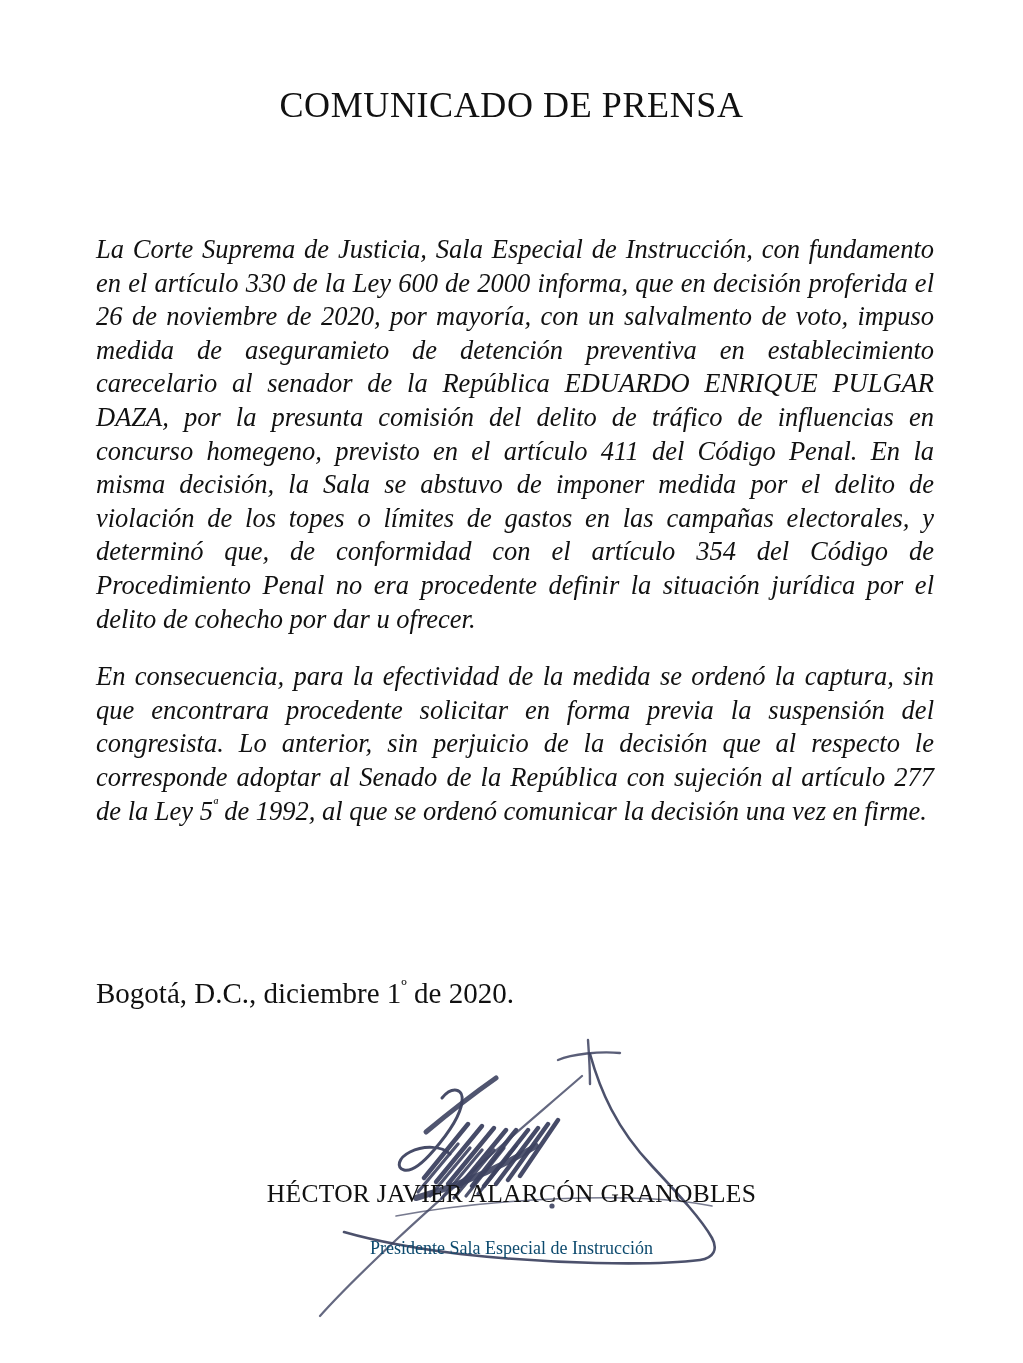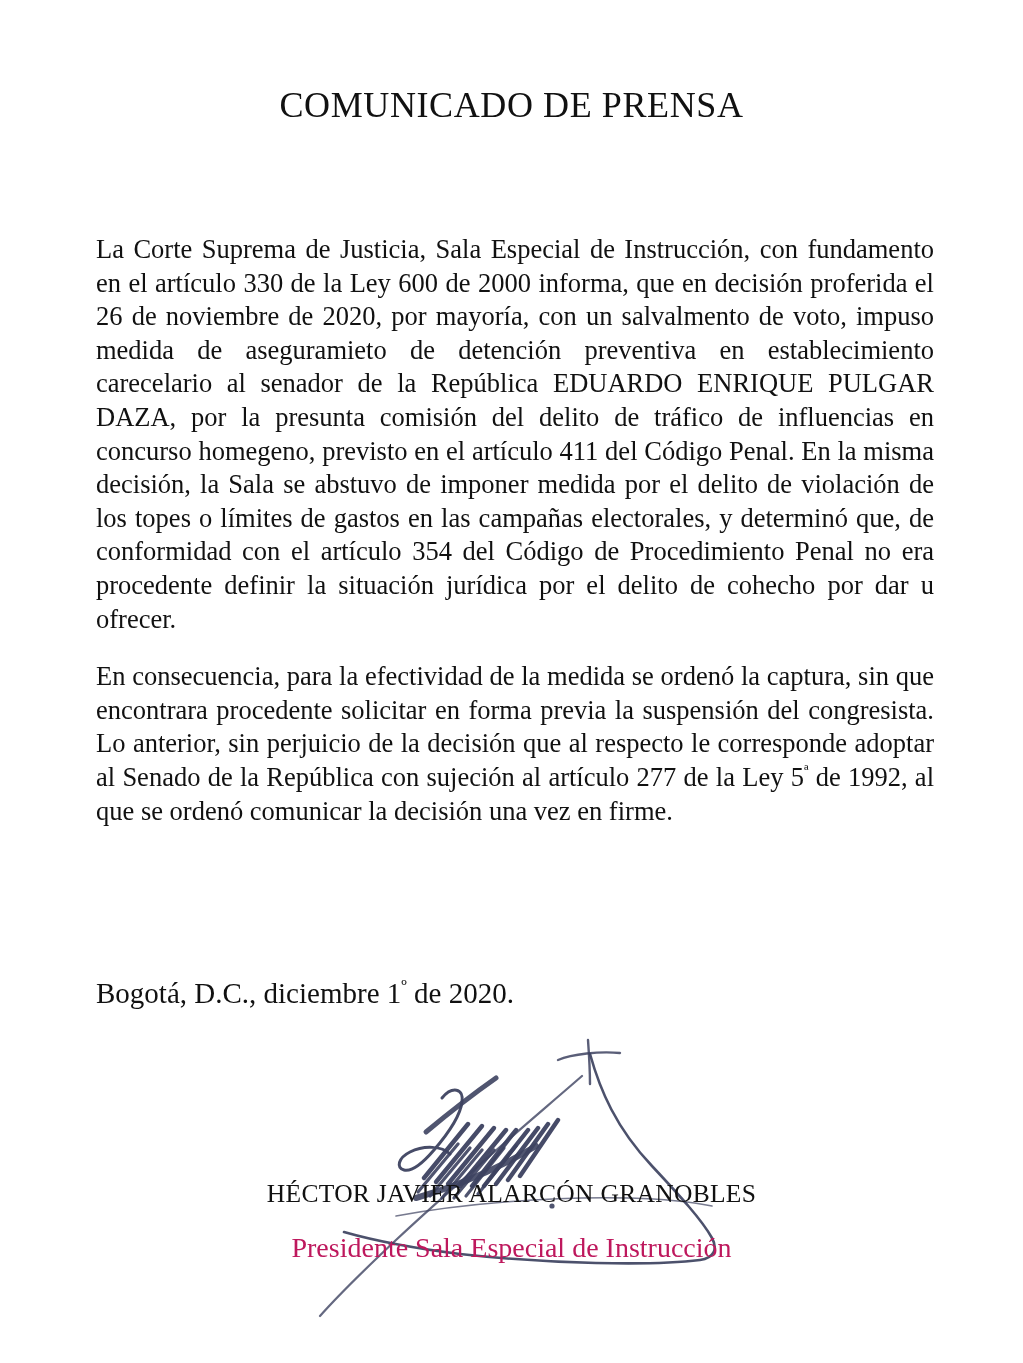--- a/index.html
+++ b/index.html
@@ -39,20 +39,21 @@
     font-weight: 400;
     color: #111111;
   }
 
   
   .body-block {
     position: absolute;
     left: 96px;
     top: 233px;
     width: 838px;
+    font-style: italic;
   }
 
   .para {
     margin: 0 0 24px 0;
     font-size: 26.5px;
     line-height: 33.6px;
     text-align: justify;
     text-justify: inter-word;
     color: #111111;
     hyphens: none;
@@ -103,24 +104,24 @@
     text-align: center;
   }
   .signer-name {
     font-size: 25.5px;
     line-height: 32px;
     letter-spacing: 0.3px;
     color: #111111;
     white-space: nowrap;
   }
   .signer-role {
-    font-size: 28px;
+    font-size: 18px;
     line-height: 32px;
     margin-top: 22px;
-    color: #be185d;
+    color: #0c4a6e;
     white-space: nowrap;
   }
 </style>
 </head>
 <body>
 
 <div class="page">
 
   <div class="doc-title">COMUNICADO DE PRENSA</div>
 

